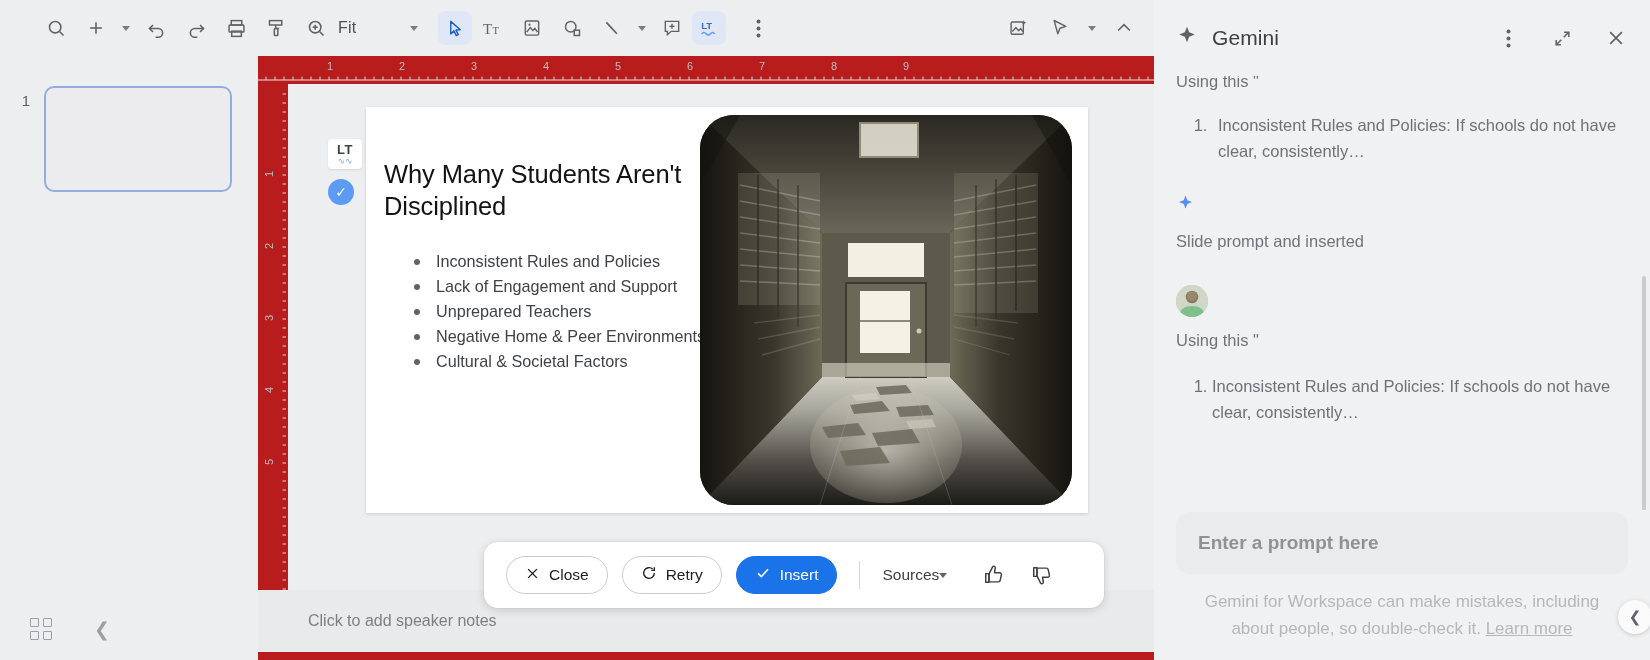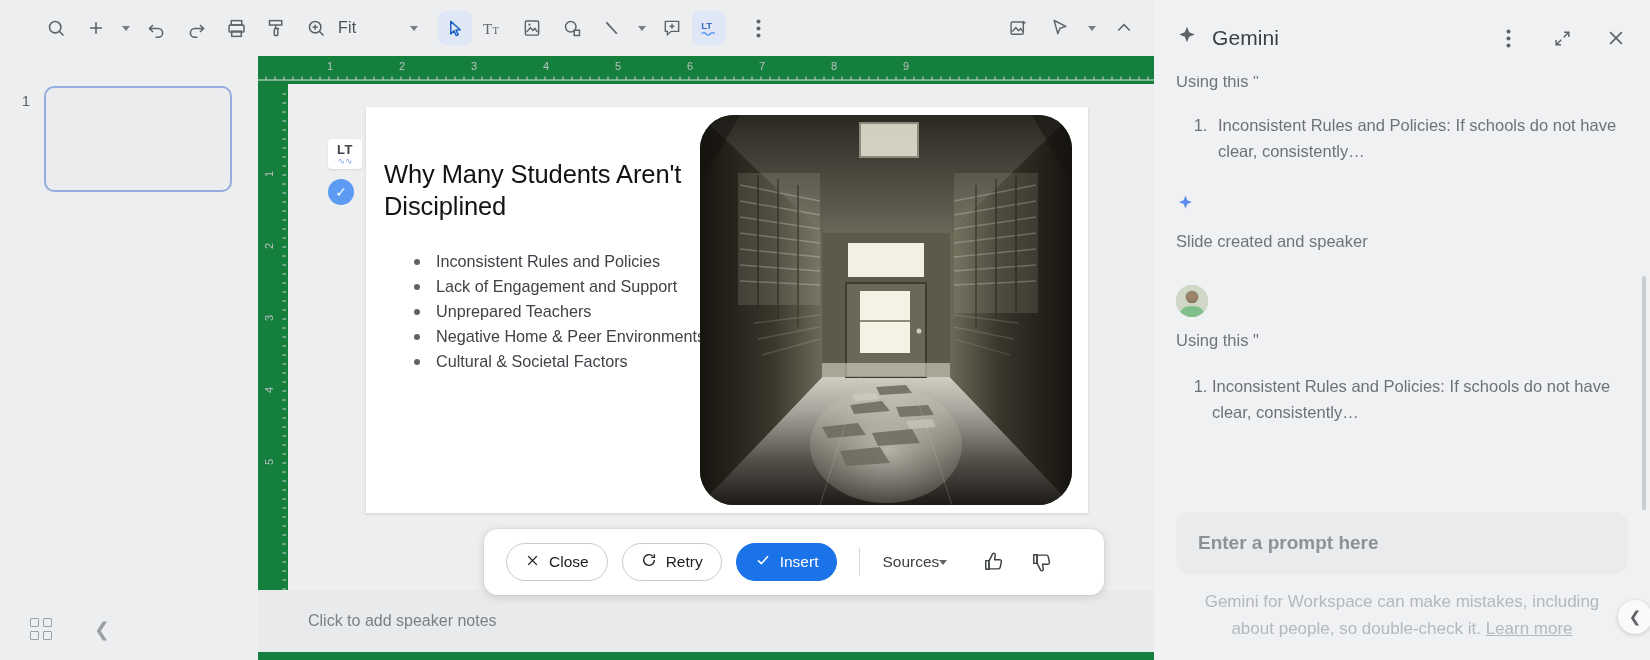--- a/index.html
+++ b/index.html
@@ -2,21 +2,21 @@
 <html><head>
 <meta charset="utf-8">
 <style>
   * { box-sizing: border-box; margin: 0; padding: 0; }
   html, body {
     width: 1650px; height: 660px;
     font-family: "Liberation Sans", sans-serif;
     background: #edeeef;
     overflow: hidden;
   }
-  .app { position: relative; width: 1650px; height: 660px; background: #15803d; }
+  .app { position: relative; width: 1650px; height: 660px; background: #b91c1c; }
 
   
   .toolbar {
     position: absolute; top: 0; left: 0; width: 1156px; height: 56px;
     display: flex; align-items: center; gap: 0px;
     padding-left: 36px;
     background: #edeeef;
   }
   .tbtn {
     width: 40px; height: 40px; border-radius: 50%;
@@ -104,21 +104,21 @@
 
   
   .notes {
     position:absolute; left:258px; right:496px; bottom:8px; height:62px;
     background:#e8eaec; display:flex; align-items:center; padding-left:50px;
   }
   .notes-text { font-size:16px; color:#7c8085; }
 
   
   .actionbar {
-    position:absolute; left:484px; top:529px; width:620px; height:66px;
+    position:absolute; left:484px; top:542px; width:620px; height:66px;
     background:#ffffff; border-radius:14px;
     box-shadow:0 2px 10px rgba(0,0,0,.14), 0 0 0 1px rgba(0,0,0,.03);
     display:flex; align-items:center; padding:0 22px; gap:14px;
   }
   .pill {
     height:38px; border-radius:19px; border:1px solid #c9cdd2; background:#fff;
     display:flex; align-items:center; gap:9px; padding:0 18px;
     font-size:15.5px; color:#202124;
   }
   .pill.primary { background:#1a73e8; border-color:#1a73e8; color:#fff; font-weight:500;}
@@ -758,21 +758,21 @@
       <div class="gem-using">Using this "</div>
       <ol class="gem-ol">
         <li>Inconsistent Rules and Policies: If schools do not have clear, consistently…</li>
       </ol>
 
       <div class="gem-spark2">
         <svg width="19" height="19" viewBox="0 0 24 24" fill="#5b8def">
           <path d="M12 2 l2.3 5.9 5.9 2.3 -5.9 2.3 -2.3 5.9 -2.3 -5.9 -5.9 -2.3 5.9 -2.3 z"></path>
         </svg>
       </div>
-      <div class="gem-created">Slide created and speaker</div>
+      <div class="gem-created">Slide prompt and inserted</div>
 
       <div class="gem-avatar">
         <svg width="32" height="32" viewBox="0 0 32 32">
           <rect width="32" height="32" fill="#cfd8c6"></rect>
           <circle cx="16" cy="12" r="6.3" fill="#8d7a63"></circle>
           <path d="M3 32 c0-8 6.5-11 13-11 s13 3 13 11 z" fill="#7fc08a"></path>
           <circle cx="16" cy="11" r="5" fill="#9b866c"></circle>
         </svg>
       </div>
       <div class="gem-using2">Using this "</div>

